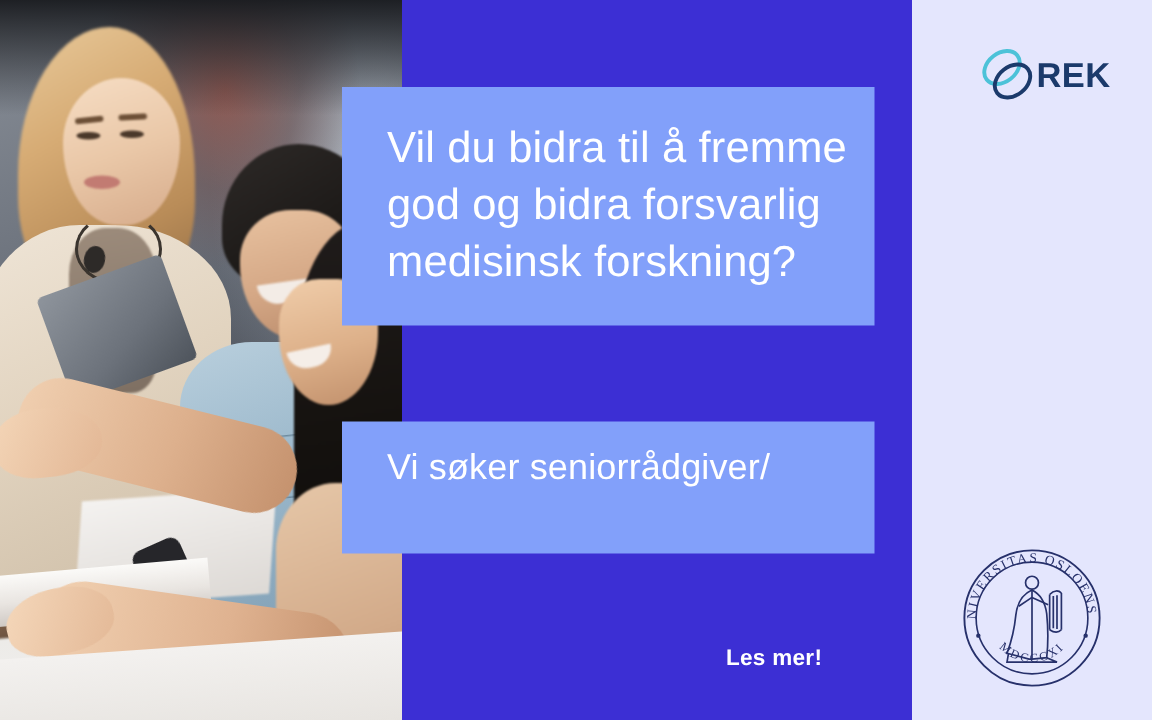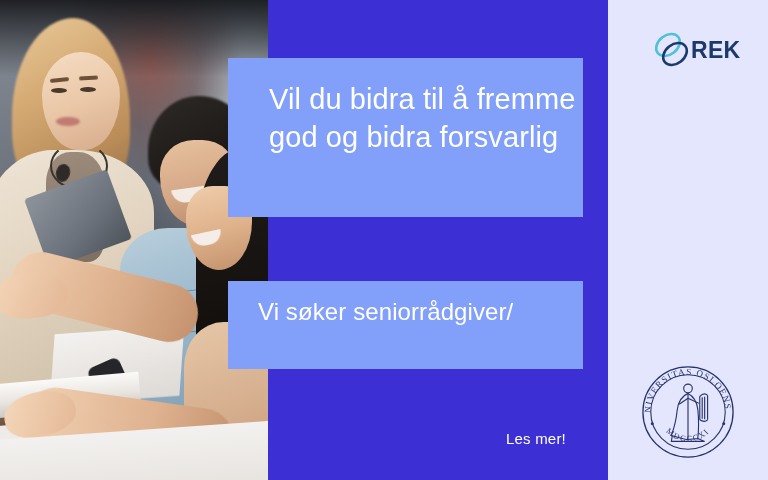--- a/index.html
+++ b/index.html
@@ -318,21 +318,21 @@
   .card {
     position: absolute;
     background: #82a0fa;
     box-sizing: border-box;
   }
   .card-headline {
     left: 228px;
     top: 58px;
     width: 355px;
     height: 159px;
-    padding: 22px 26px 0 41px;
+    padding: 22px 26px 0 30px;
   }
   .card-headline .line {
     color: #ffffff;
     font-size: 29px;
     line-height: 38px;
     font-weight: 400;
     letter-spacing: 0.1px;
     white-space: nowrap;
   }
   .card-job {
@@ -347,25 +347,25 @@
     font-size: 24px;
     line-height: 31px;
     font-weight: normal;
     letter-spacing: 0.1px;
     white-space: nowrap;
   }
 
   
   .cta {
     position: absolute;
-    left: 506px;
+    left: 484px;
     top: 430px;
     color: #ffffff;
     font-size: 15px;
-    font-weight: normal;
+    font-weight: bold;
     letter-spacing: 0.2px;
   }
 
   
   .rek-logo {
     position: absolute;
     left: 650px;
     top: 28px;
     width: 90px;
     height: 44px;
@@ -430,20 +430,21 @@
     <div class="ph-desk"></div>
   </div>
 
   <div class="blue-panel"></div>
 
   <div class="right-panel"></div>
 
   <div class="card card-headline">
     <div class="line">Vil du bidra til å fremme</div>
     <div class="line">god og bidra forsvarlig</div>
+    <div class="line">medisinsk forskning?</div>
   </div>
 
   <div class="card card-job">
     <div class="line">Vi søker seniorrådgiver/</div>
   </div>
 
   <div class="cta">Les mer!</div>
 
   <div class="rek-logo">
     <svg class="rek-mark" viewBox="0 0 44 44">

